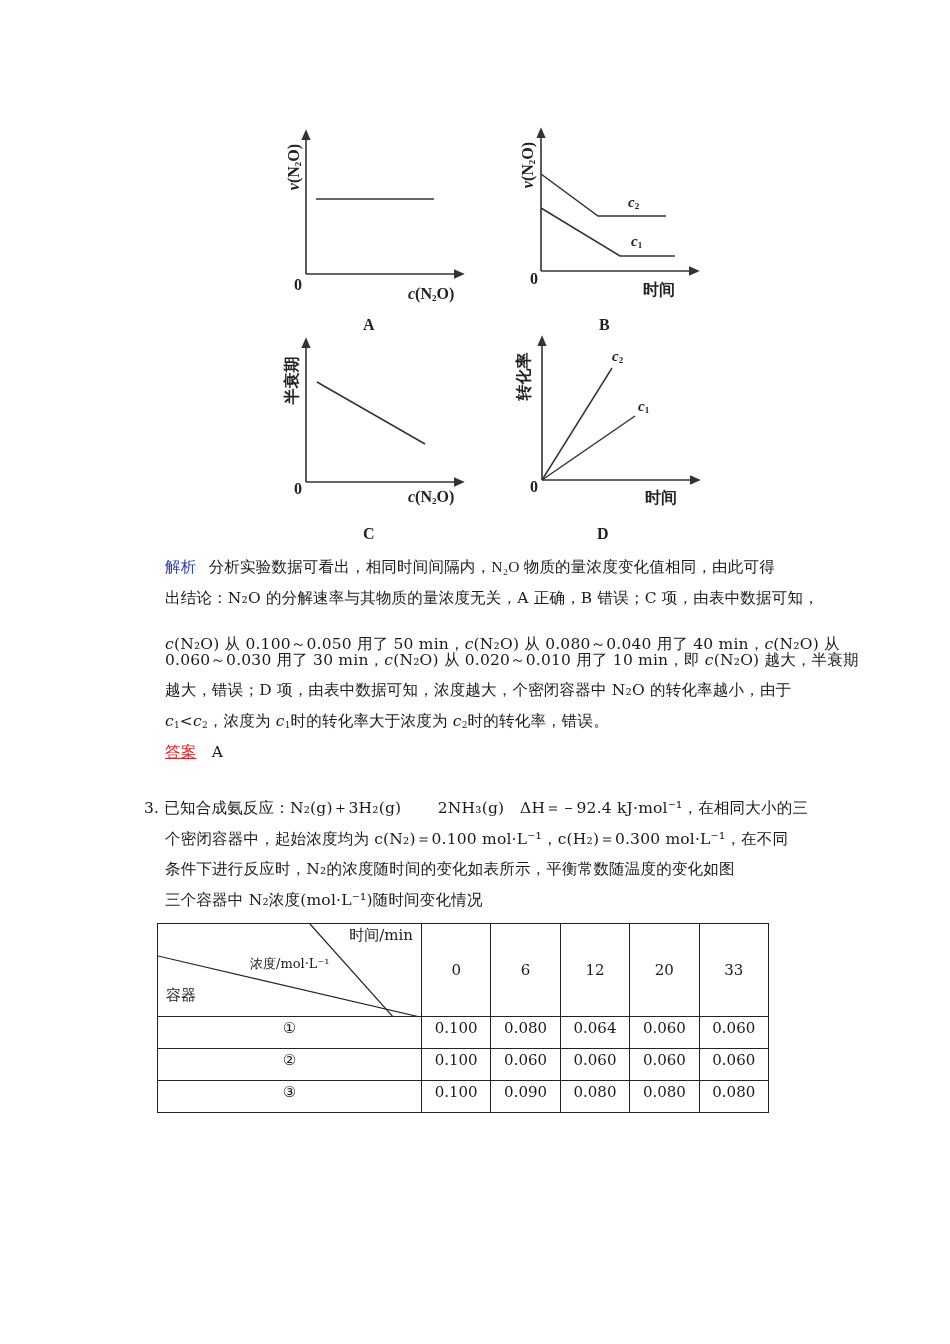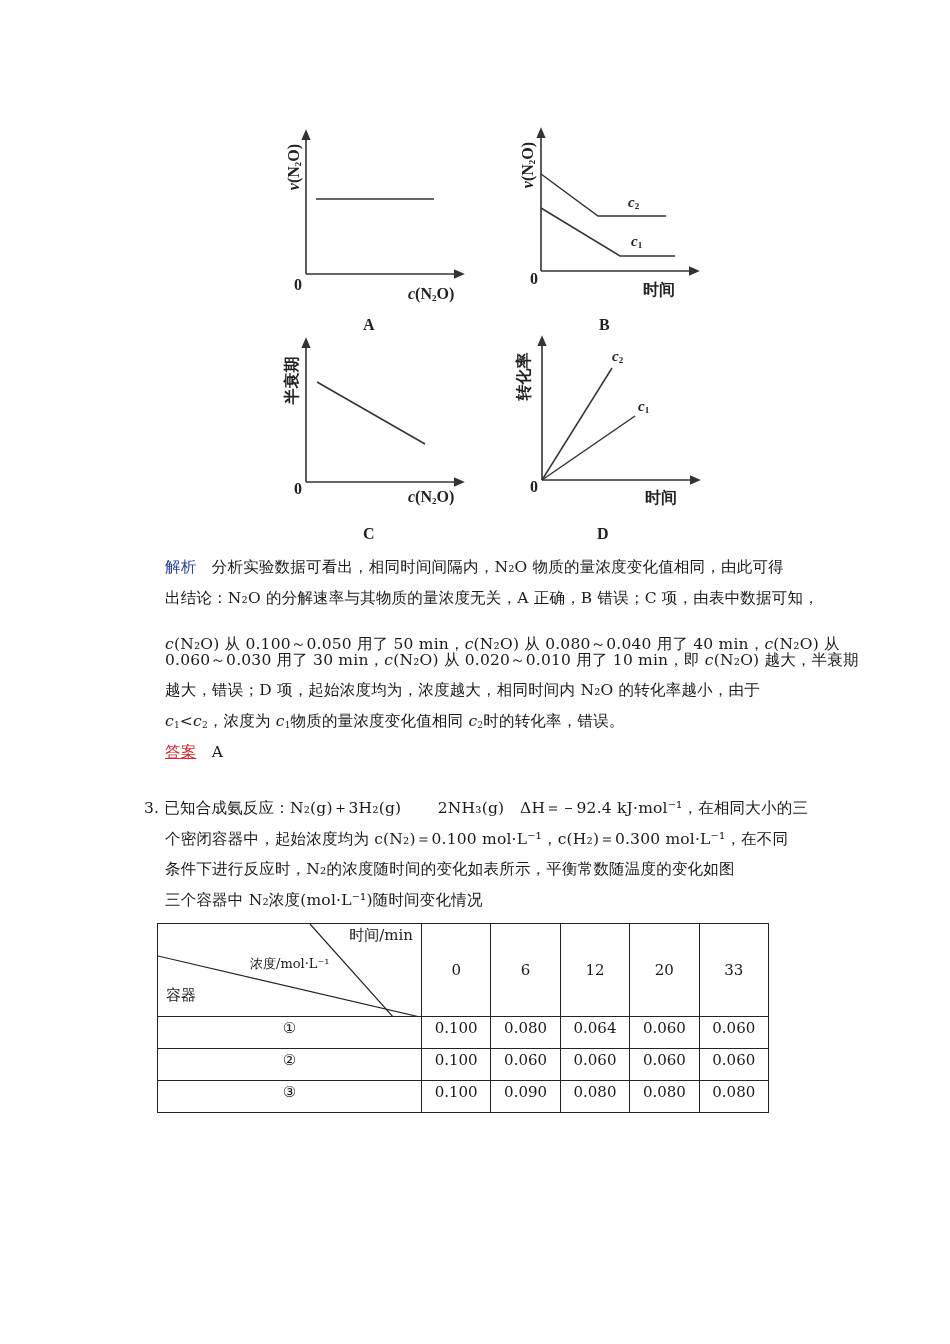--- a/index.html
+++ b/index.html
@@ -108,33 +108,33 @@
     <span class="it">c</span><sub>2</sub>
   </div>
   <div class="clabel" style="left:138px;top:68px;font-size:15px;">
     <span class="it">c</span><sub>1</sub>
   </div>
   <div class="clabel" style="left:30px;top:148px;">0</div>
   <div class="clabel" style="left:145px;top:158px;">时间</div>
   <div class="clabel" style="left:97px;top:195px;">D</div>
 </div>
 
-<div class="line" style="top:557px;">
+<div class="line" style="top:557px;font-family:Liberation Serif, serif;">
   <span class="tag-blue">解析</span>&nbsp;&nbsp;&nbsp;<span>分析实验数据可看出，相同时间间隔内，N₂O 物质的量浓度变化值相同，由此可得</span>
 </div>
 <div class="line" style="top:588px;">出结论：N₂O 的分解速率与其物质的量浓度无关，A 正确，B 错误；C 项，由表中数据可知，</div>
 <div class="line" style="top:634px;">
   <span class="it">c</span><span>(N₂O) 从 0.100～0.050 用了 50 min，</span><span class="it">c</span><span>(N₂O) 从 0.080～0.040 用了 40 min，</span><span class="it">c</span><span>(N₂O) 从</span>
 </div>
 <div class="line" style="top:650px;">
   <span>0.060～0.030 用了 30 min，</span><span class="it">c</span><span>(N₂O) 从 0.020～0.010 用了 10 min，即 </span><span class="it">c</span><span>(N₂O) 越大，半衰期</span>
 </div>
-<div class="line" style="top:680px;">越大，错误；D 项，起始浓度均为，浓度越大，相同时间内 N₂O 的转化率越小，由于</div>
+<div class="line" style="top:680px;">越大，错误；D 项，由表中数据可知，浓度越大，个密闭容器中 N₂O 的转化率越小，由于</div>
 <div class="line" style="top:711px;">
-  <span class="it">c</span><sub>1</sub><span>&lt;</span><span class="it">c</span><sub>2</sub><span>，浓度为 </span><span class="it">c</span><sub>1</sub><span>物质的量浓度变化值相同 </span><span class="it">c</span><sub>2</sub><span>时的转化率，错误。</span>
+  <span class="it">c</span><sub>1</sub><span>&lt;</span><span class="it">c</span><sub>2</sub><span>，浓度为 </span><span class="it">c</span><sub>1</sub><span>时的转化率大于浓度为 </span><span class="it">c</span><sub>2</sub><span>时的转化率，错误。</span>
 </div>
 <div class="line" style="top:742px;">
   <span class="tag-red">答案</span>&nbsp;&nbsp;&nbsp;<span>A</span>
 </div>
 
 <div class="line" style="top:798px;left:144px;">
   <span>3.</span>&nbsp;<span>已知合成氨反应：N₂(g)＋3H₂(g)　　 2NH₃(g)　ΔH＝－92.4 kJ·mol⁻¹，在相同大小的三</span>
 </div>
 <div class="line" style="top:829px;">个密闭容器中，起始浓度均为 c(N₂)＝0.100 mol·L⁻¹，c(H₂)＝0.300 mol·L⁻¹，在不同</div>
 <div class="line" style="top:859px;">条件下进行反应时，N₂的浓度随时间的变化如表所示，平衡常数随温度的变化如图</div>

